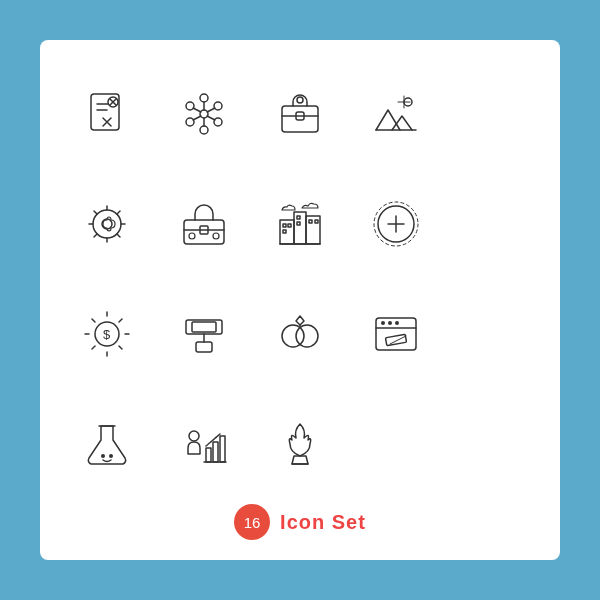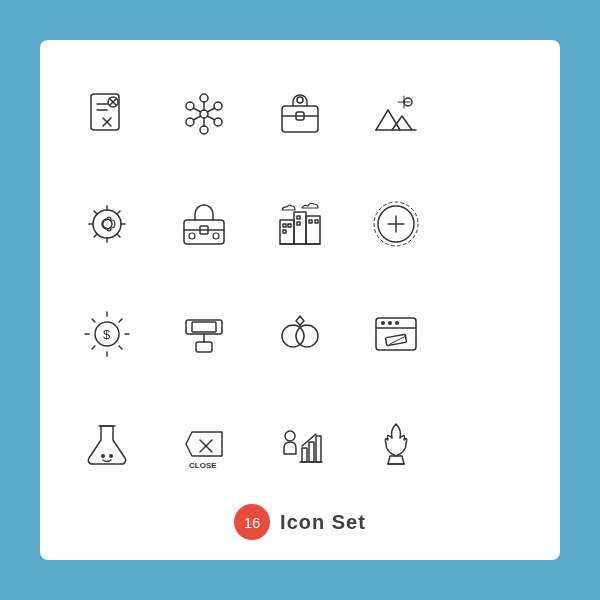--- a/index.html
+++ b/index.html
@@ -59,21 +59,21 @@
       height: 36px;
       display: flex;
       align-items: center;
       justify-content: center;
       font-size: 15px;
       font-weight: normal;
     }
     .footer-text {
       font-size: 20px;
       font-weight: bold;
-      color: #404040;
+      color: #ef4444;
       letter-spacing: 1px;
     }
   </style>
 </head>
 <body>
 
 <div class="card">
   <div class="icons-grid">
 
     <div class="icon-cell">
@@ -250,28 +250,20 @@
       <svg viewBox="0 0 52 52">
         <path d="M20 8 L20 22 L8 40 Q6 44 10 46 L42 46 Q46 44 44 40 L32 22 L32 8 Z"></path>
         <line x1="18" y1="8" x2="34" y2="8"></line>
 
         <circle cx="22" cy="38" r="2" fill="#333" stroke="none"></circle>
         <circle cx="30" cy="38" r="2" fill="#333" stroke="none"></circle>
         <path d="M22 42 Q26 45 30 42" fill="none"></path>
       </svg>
     </div>
 
-    <div class="icon-cell">
-      <svg viewBox="0 0 52 52">
-        <path d="M8 26 L14 14 L44 14 L44 38 L14 38 Z"></path>
-        <line x1="22" y1="22" x2="34" y2="34"></line>
-        <line x1="34" y1="22" x2="22" y2="34"></line>
-        <text x="11" y="50" font-size="8" stroke="none" fill="#333" font-family="Arial" font-weight="bold">CLOSE</text>
-      </svg>
-    </div>
 
     <div class="icon-cell">
       <svg viewBox="0 0 52 52">
 
         <circle cx="16" cy="18" r="5"></circle>
         <path d="M10 30 Q10 24 16 24 Q22 24 22 30 L22 36 L10 36 Z"></path>
 
         <rect x="28" y="30" width="5" height="14"></rect>
         <rect x="35" y="24" width="5" height="20"></rect>
         <rect x="42" y="18" width="5" height="26"></rect>

